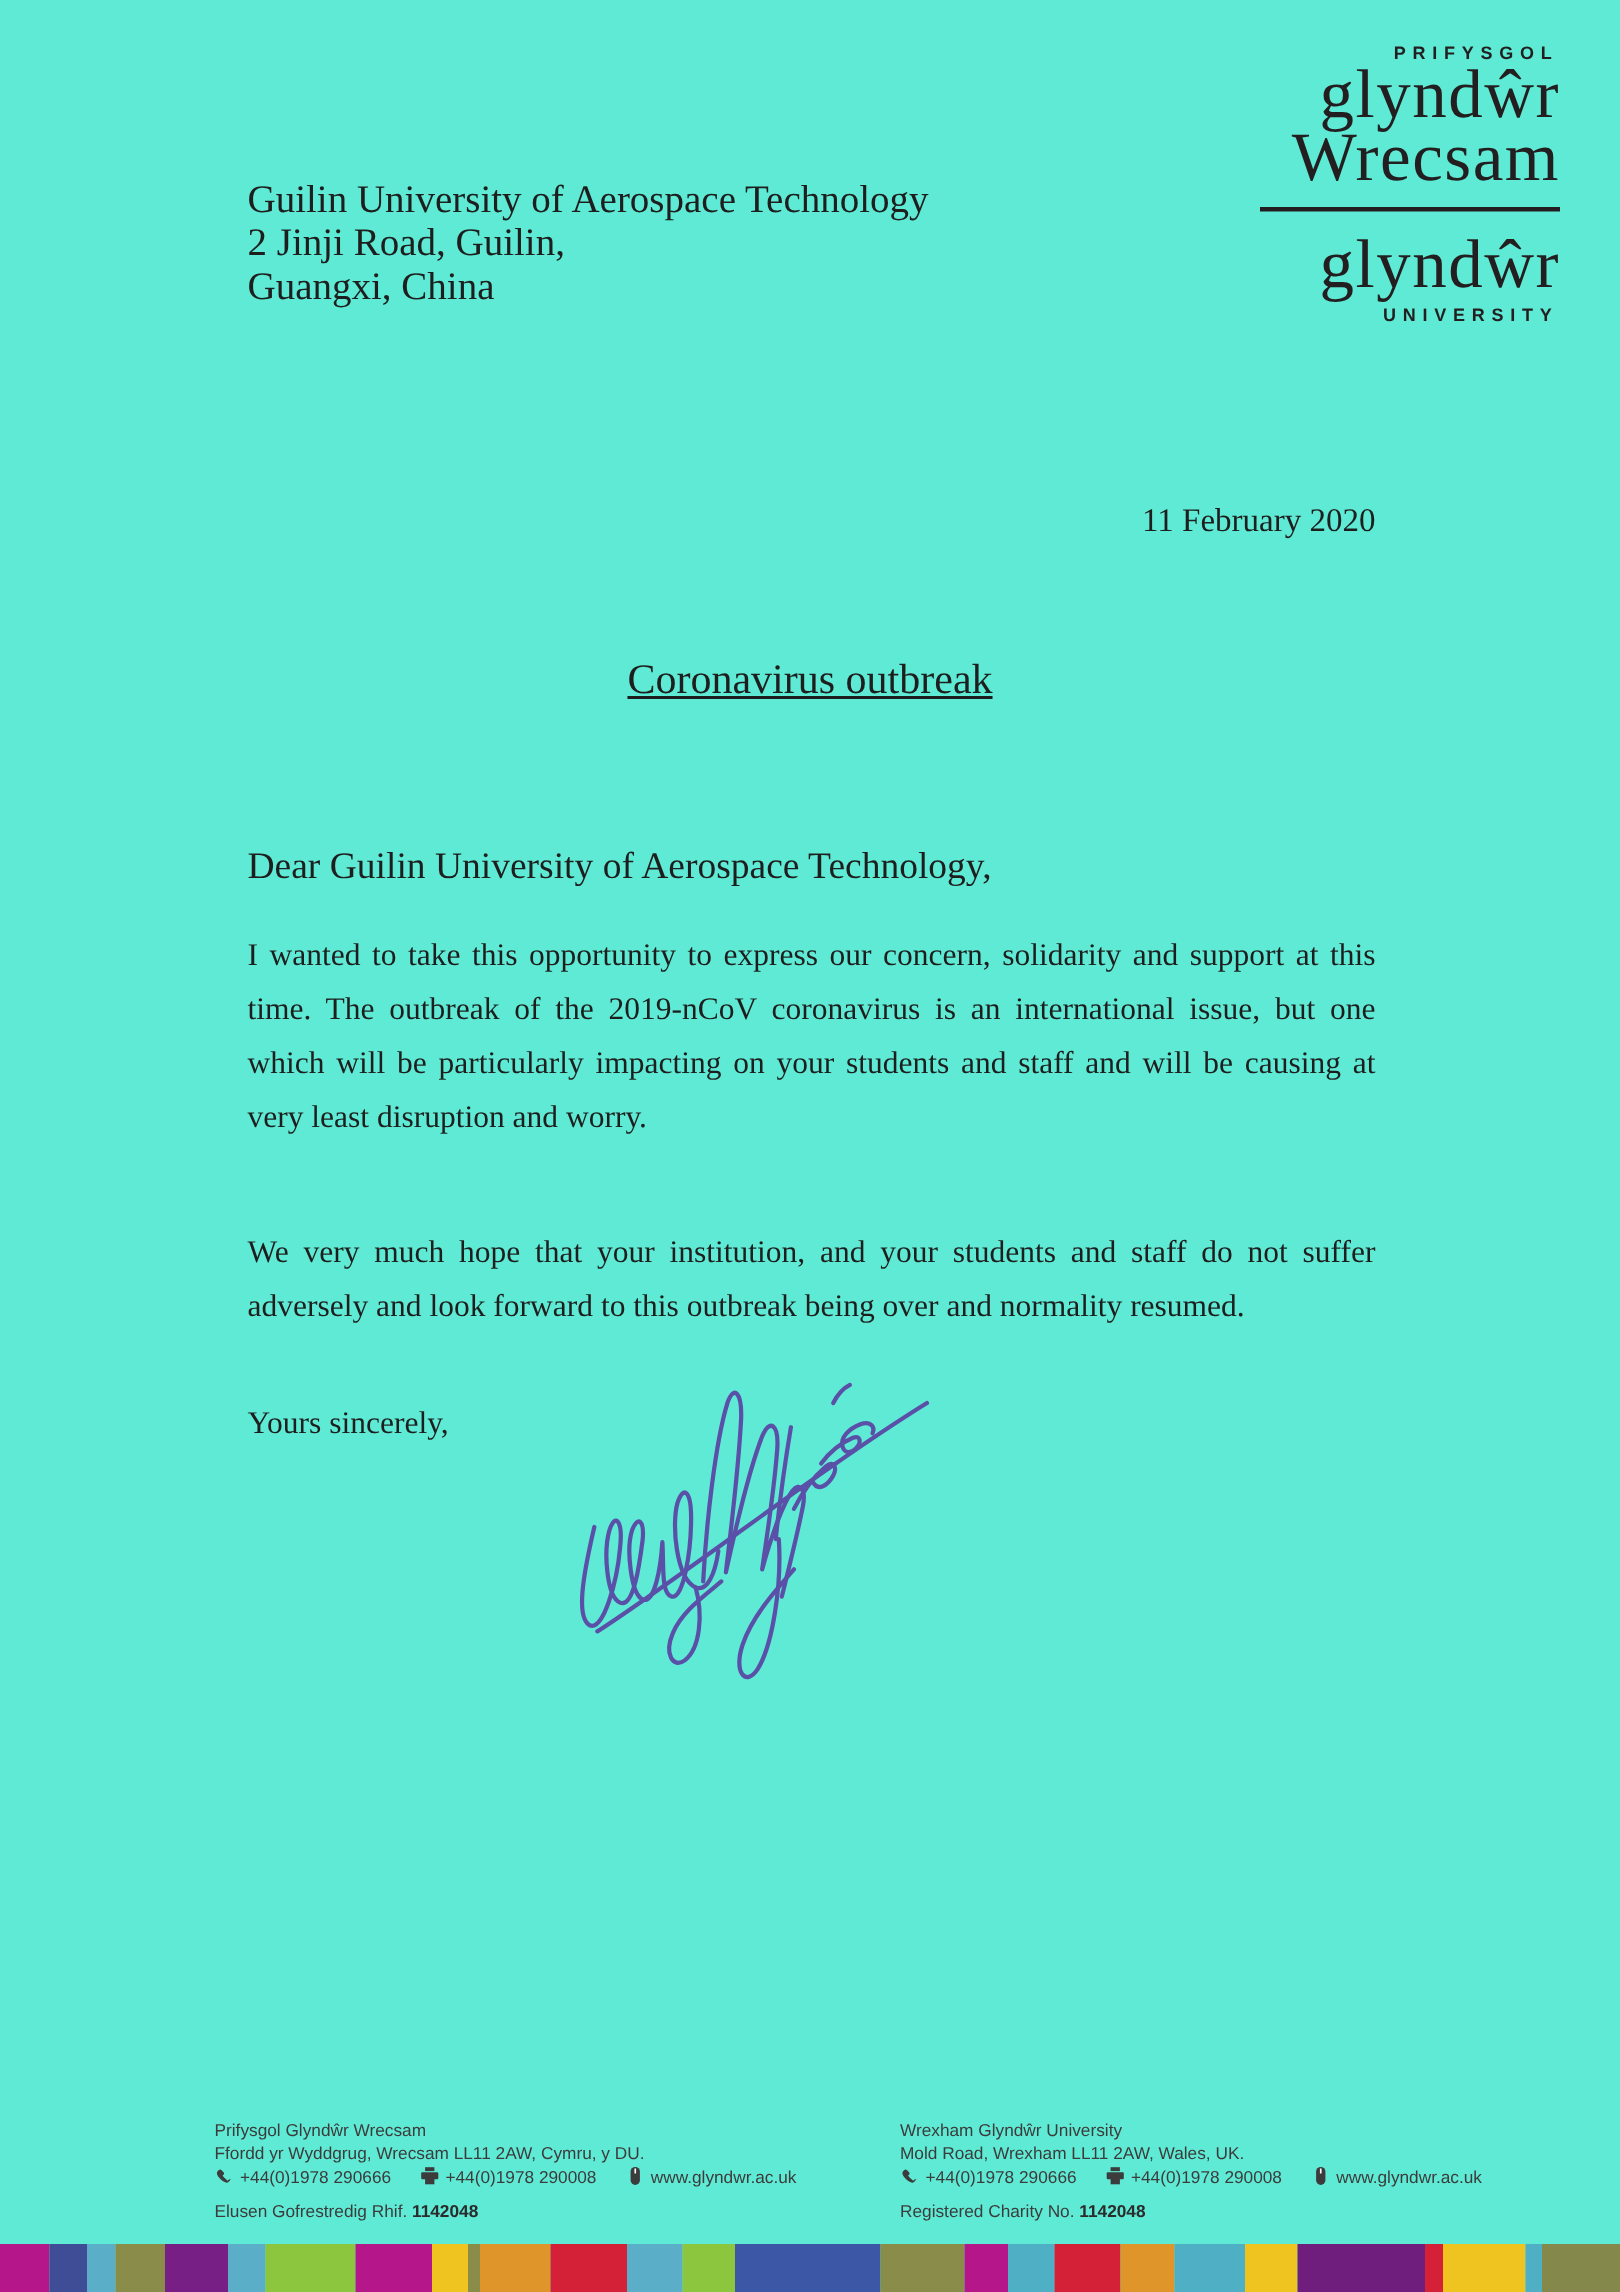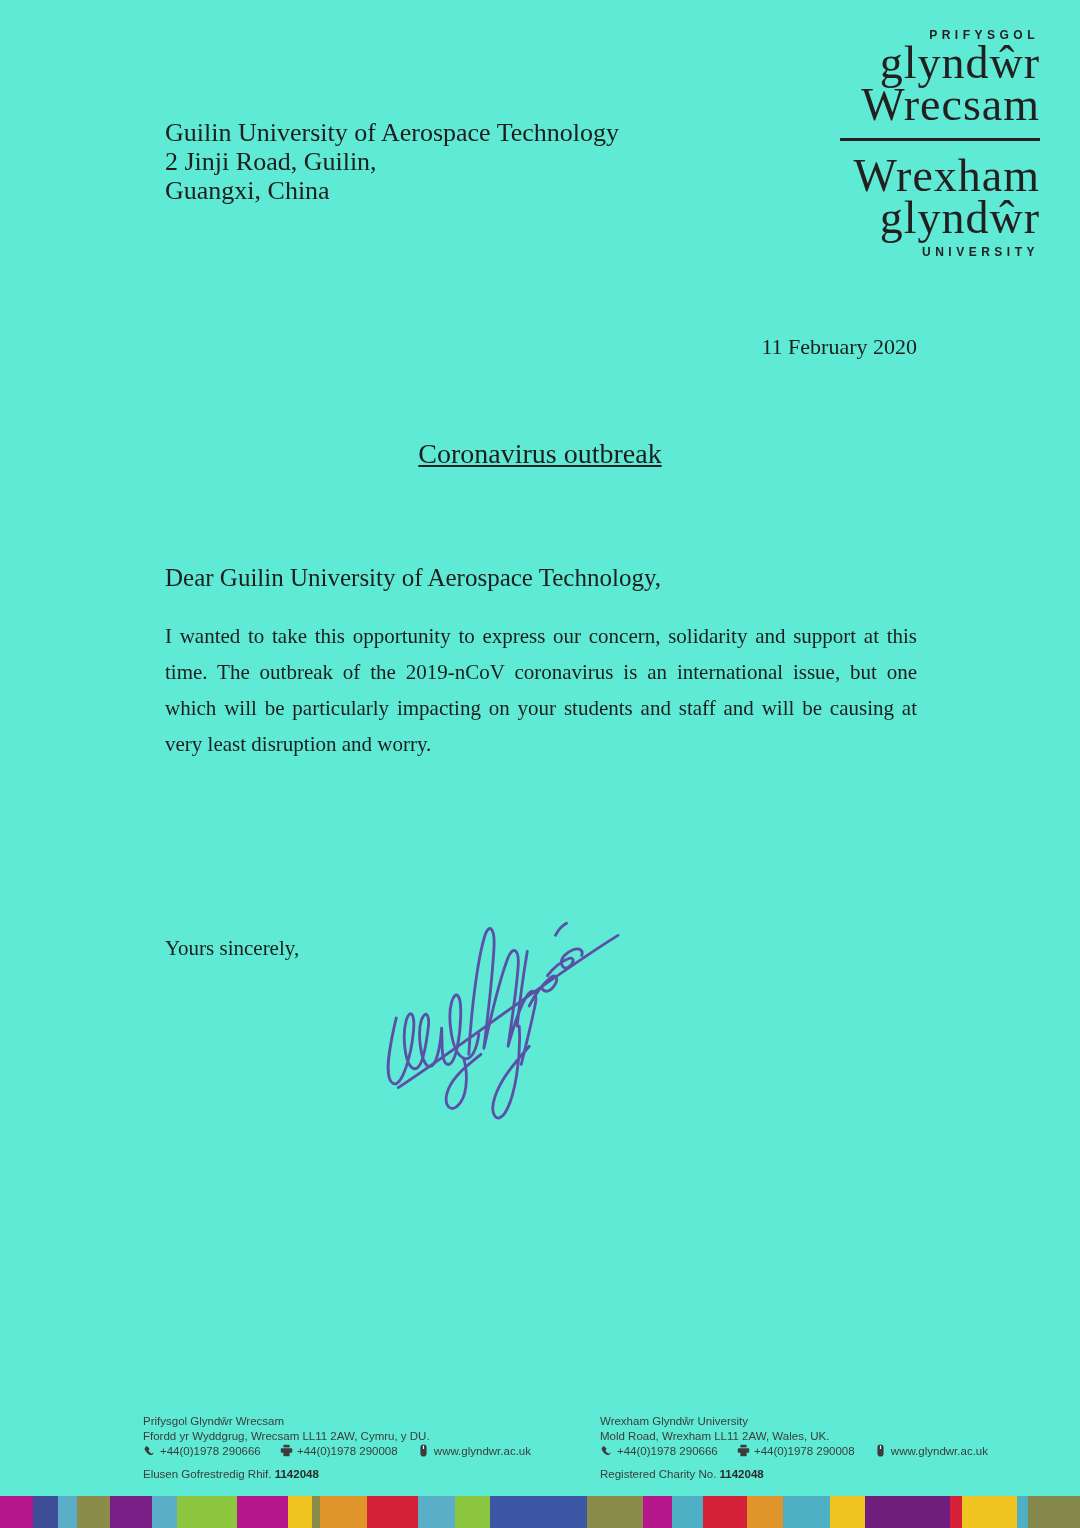--- a/index.html
+++ b/index.html
@@ -135,39 +135,39 @@
 </head>
 <body>
 
 <div class="page">
 
   <div class="logo">
     <div class="logo-small">PRIFYSGOL</div>
     <div class="logo-big">glyndŵr</div>
     <div class="logo-big">Wrecsam</div>
     <hr class="logo-rule">
-    <div class="logo-big eng-top">Wrexham</div>
     <div class="logo-big">glyndŵr</div>
     <div class="logo-small bottom">UNIVERSITY</div>
   </div>
 
   <div class="recipient">
     <div>Guilin University of Aerospace Technology</div>
     <div>2 Jinji Road, Guilin,</div>
     <div>Guangxi, China</div>
   </div>
 
   <div class="date-line">11 February 2020</div>
 
   <div class="subject">Coronavirus outbreak</div>
 
   <div class="salutation">Dear Guilin University of Aerospace Technology,</div>
 
   <div class="para para-1"><span>I wanted to take this opportunity to express our concern, solidarity and support at this time. The outbreak of the </span><span class="italic">2019-nCoV</span><span> coronavirus is an international issue, but one which will be particularly impacting on your students and staff and will be causing at very least disruption and worry.</span></div>
 
+  <div class="para para-2">We very much hope that your institution, and your students and staff do not suffer adversely and look forward to this outbreak being over and normality resumed.</div>
 
   <div class="closing">Yours sincerely,</div>
 
   <div class="signature">
     <svg viewBox="0 0 250 220" xmlns="http://www.w3.org/2000/svg">
 
       <path class="sig-path" d="M30,181 C80,149 180,72 248,30" style="stroke: rgb(91, 80, 168);"></path>
 
       <path class="sig-path" d="M28,112 C20,146 16,172 25,177 C34,181 43,148 45,126 C47,108 42,102 38,114 C34,128 36,158 45,162 C54,166 58,136 60,120 C61,108 57,104 53,114 C49,126 52,156 60,160 C68,163 72,138 73,122 C74,136 72,156 79,158 C87,160 92,128 92,106 C92,88 87,84 83,96 C79,110 82,146 95,152 C103,155 108,142 110,128" style="stroke: rgb(91, 80, 168);"></path>
 

